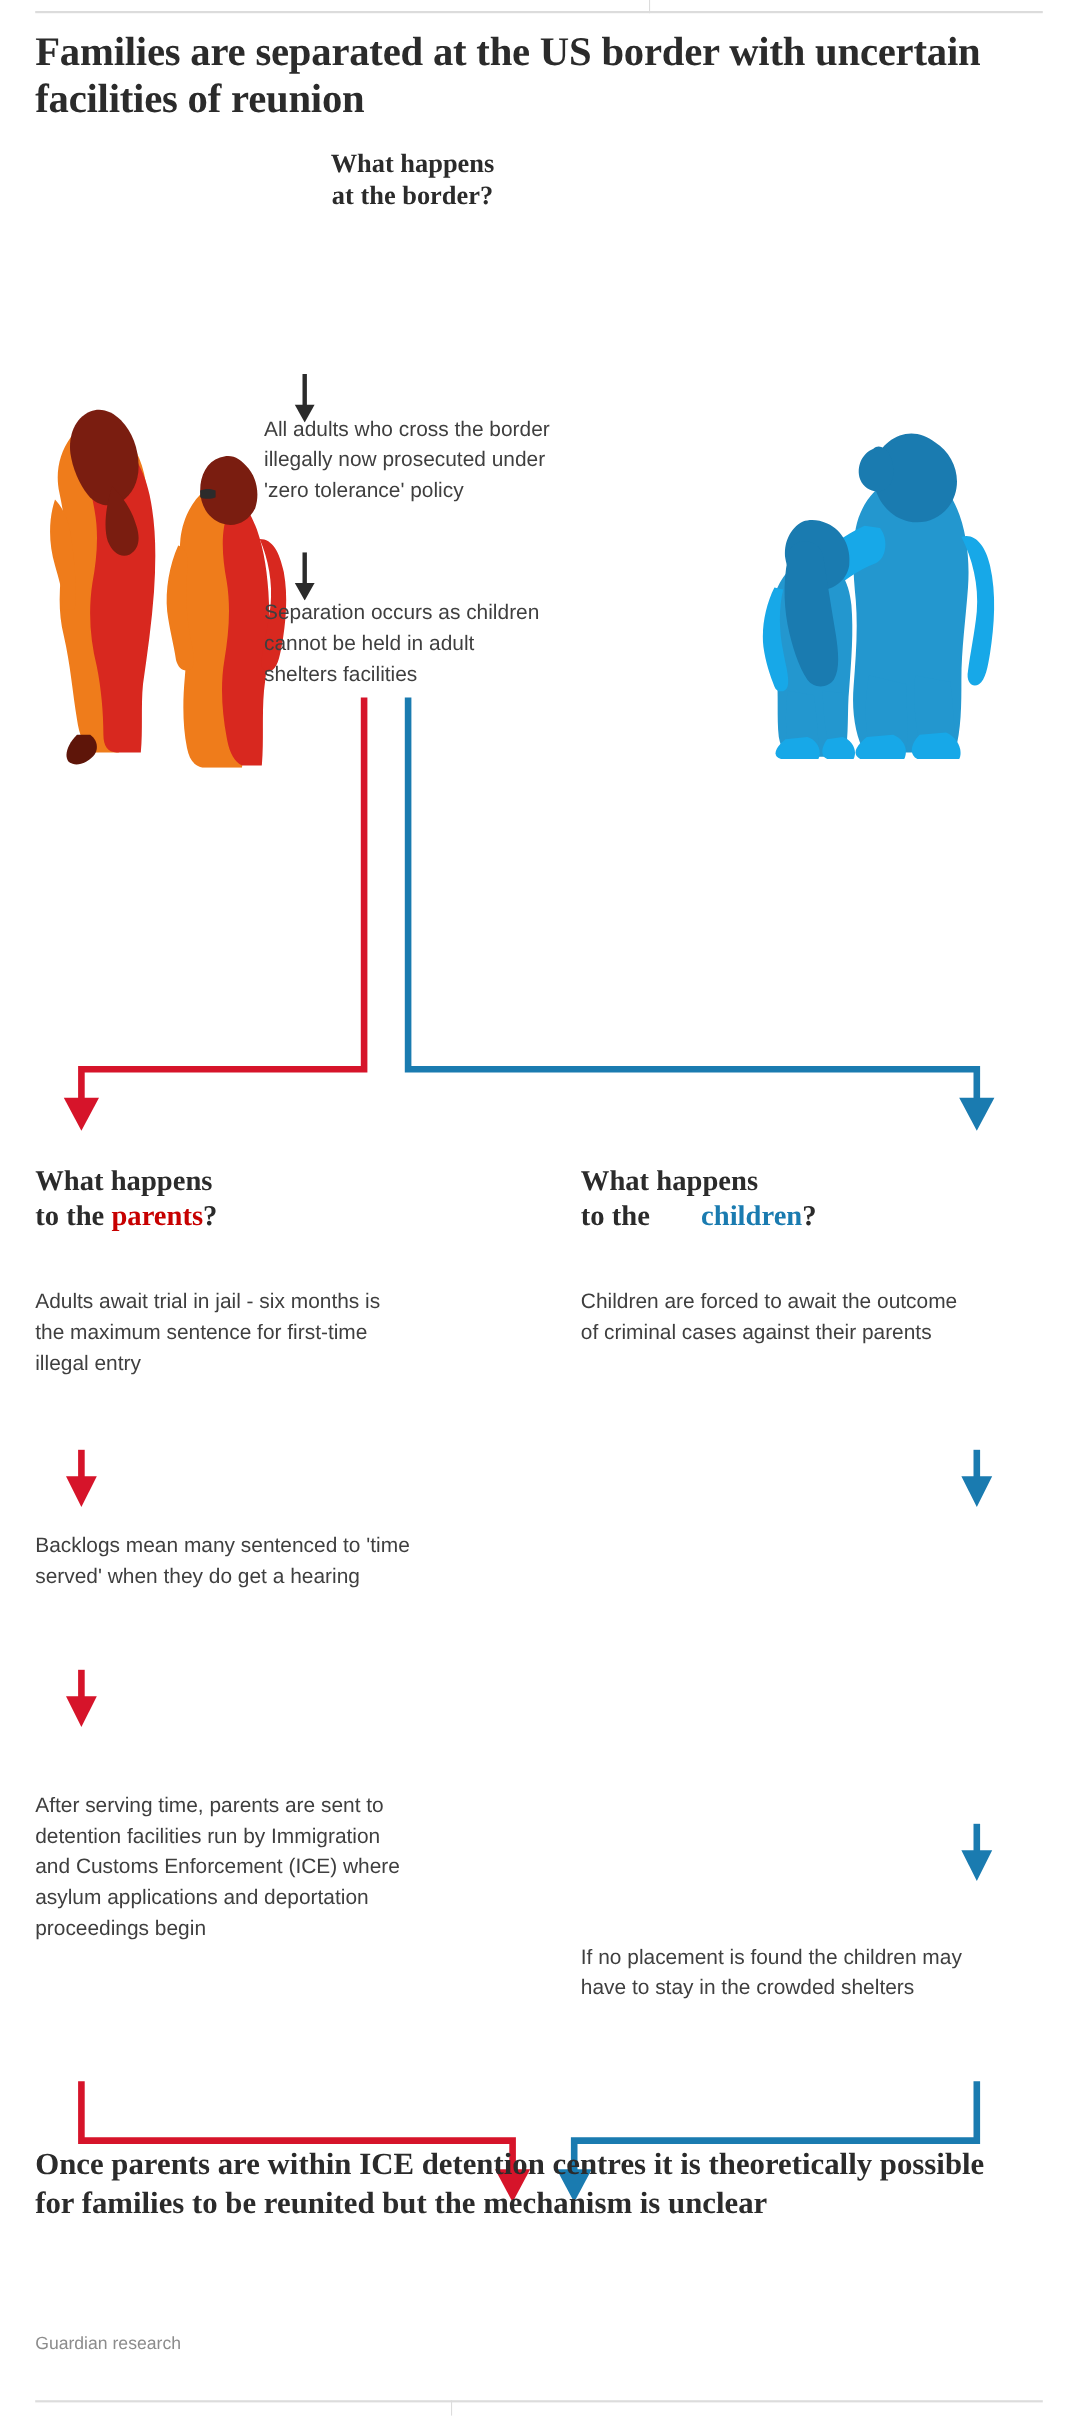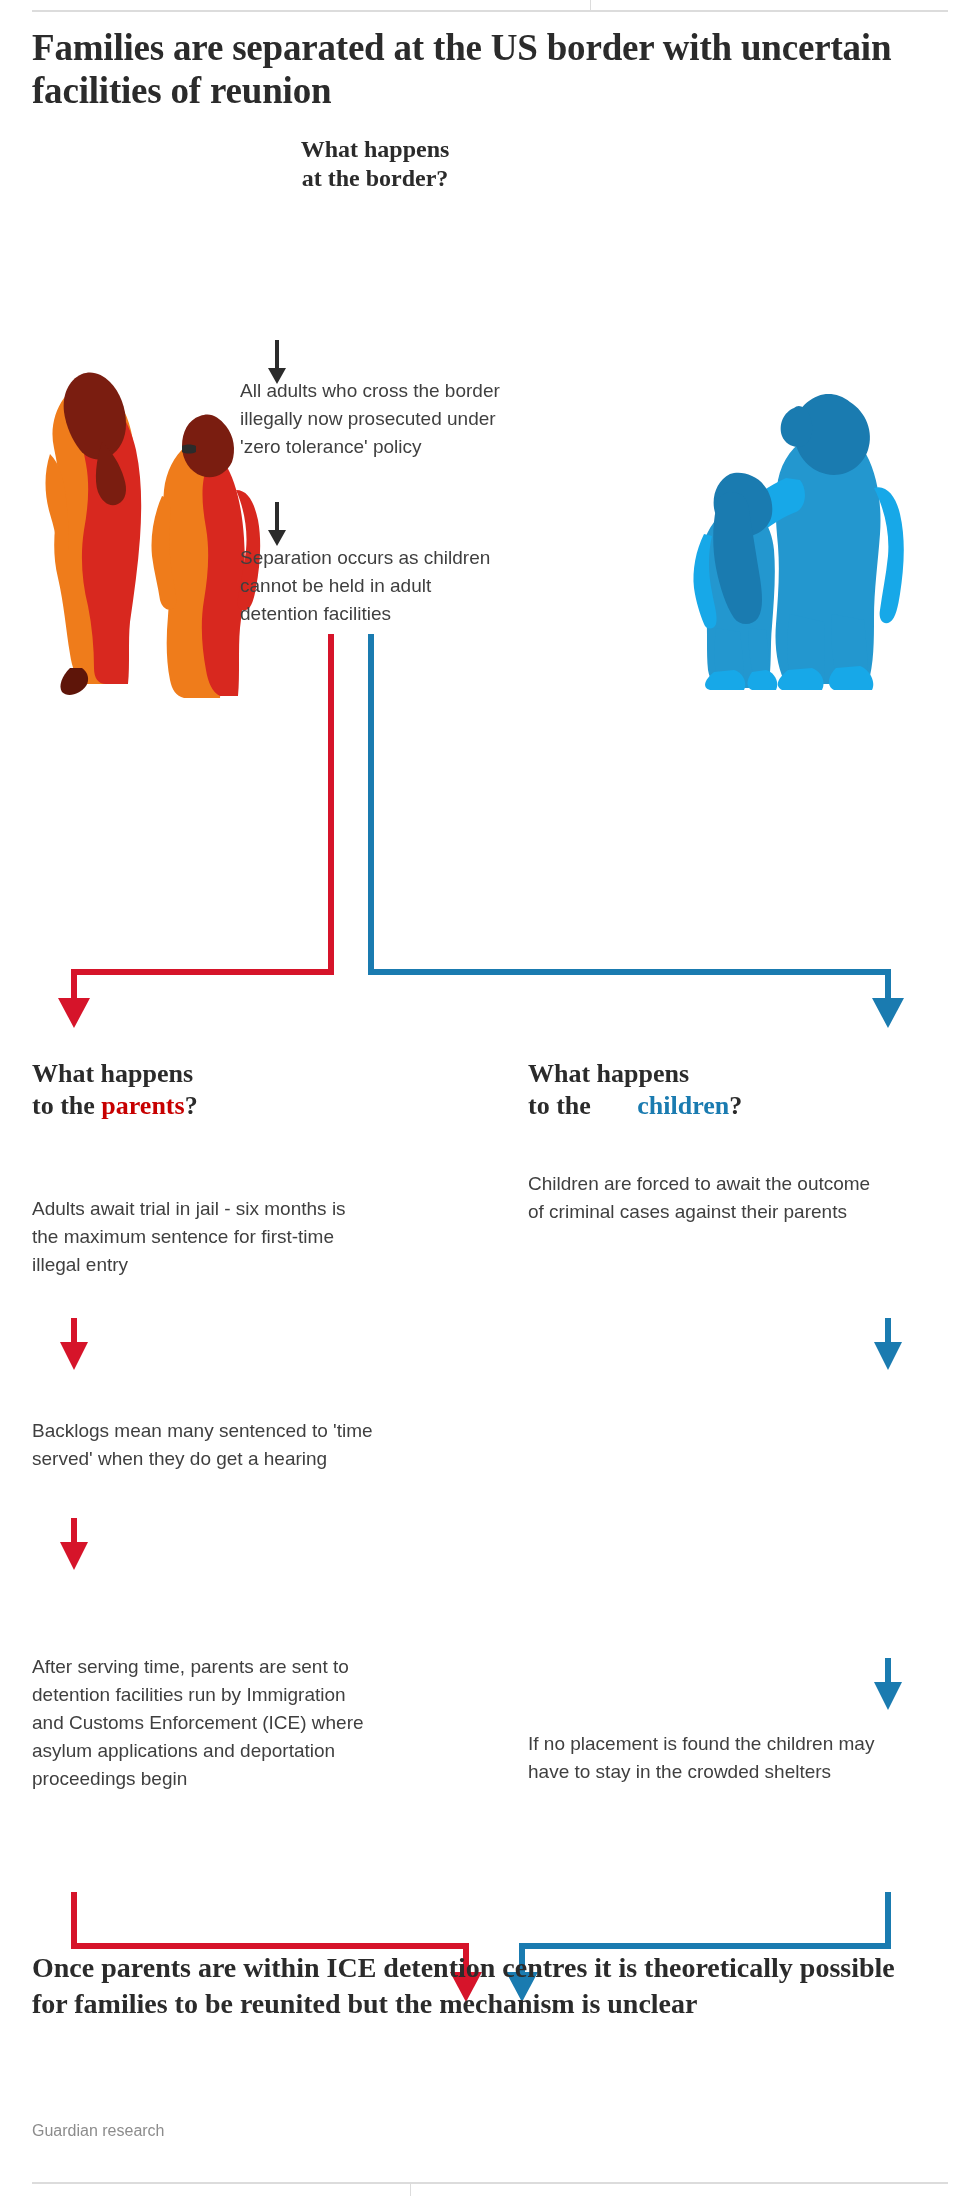--- a/index.html
+++ b/index.html
@@ -96,30 +96,30 @@
   #heading-children { left:528px; top:1058px; }
   .accent-red  { color:#c70000; }
   .accent-blue { color:#1a7bb0;margin-left:40px; }
 
   .col-text {
     position:absolute;
     font-size:19px;
     line-height:1.48;
     color:#3f3f3f;
   }
-  .col-left  { left:32px;  width:345px;margin-top:25px; }
+  .col-left  { left:32px;  width:345px; }
   .col-right { left:528px; width:355px; }
 
   #p-text-1 { top:1170px; }
   #p-text-2 { top:1392px; }
   #p-text-3 { top:1628px; }
 
   #c-text-1 { top:1170px; }
   #c-text-2 { top:1392px; }
-  #c-text-3 { top:1730px; }
+  #c-text-3 { top:1766px; }
 
   
   .conclusion {
     position:absolute; left:32px; top:1950px;
     width:900px;
     font-family:"Liberation Serif", serif;
     font-weight:bold;
     font-size:28px;
     line-height:1.27;
     color:#2b2b2b;
@@ -269,21 +269,21 @@
     <path d="M2 28 L20 28 L11 44 Z" fill="#2b2b2b"></path>
   </svg>
 
   <p class="centre-step" id="step2">All adults who cross the border illegally now prosecuted under 'zero tolerance' policy</p>
 
   <svg class="arrow-black" style="top:502px" viewBox="0 0 22 44">
     <path d="M11 0 L11 30" stroke="#2b2b2b" stroke-width="4" fill="none"></path>
     <path d="M2 28 L20 28 L11 44 Z" fill="#2b2b2b"></path>
   </svg>
 
-  <p class="centre-step" id="step3">Separation occurs as children cannot be held in adult detention facilities</p>
+  <p class="centre-step" id="step3">Separation occurs as children cannot be held in adult shelters facilities</p>
 
   <svg id="connectors" viewBox="0 0 980 2207">
 
     <g stroke="#d6142a" stroke-width="6" fill="none">
       <path d="M331 634 L331 972 L74 972 L74 1004"></path>
     </g>
     <path d="M58 998 L90 998 L74 1028 Z" fill="#d6142a"></path>
 
     <g stroke="#1a7bb0" stroke-width="6" fill="none">
       <path d="M371 634 L371 972 L888 972 L888 1004"></path>

